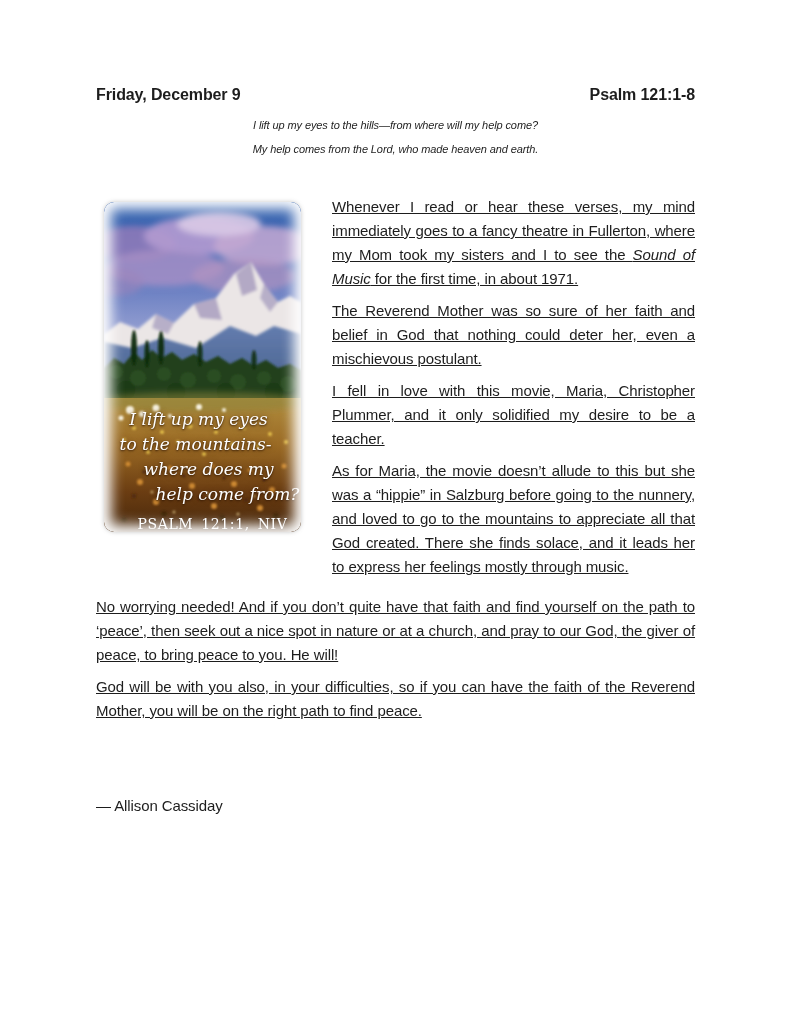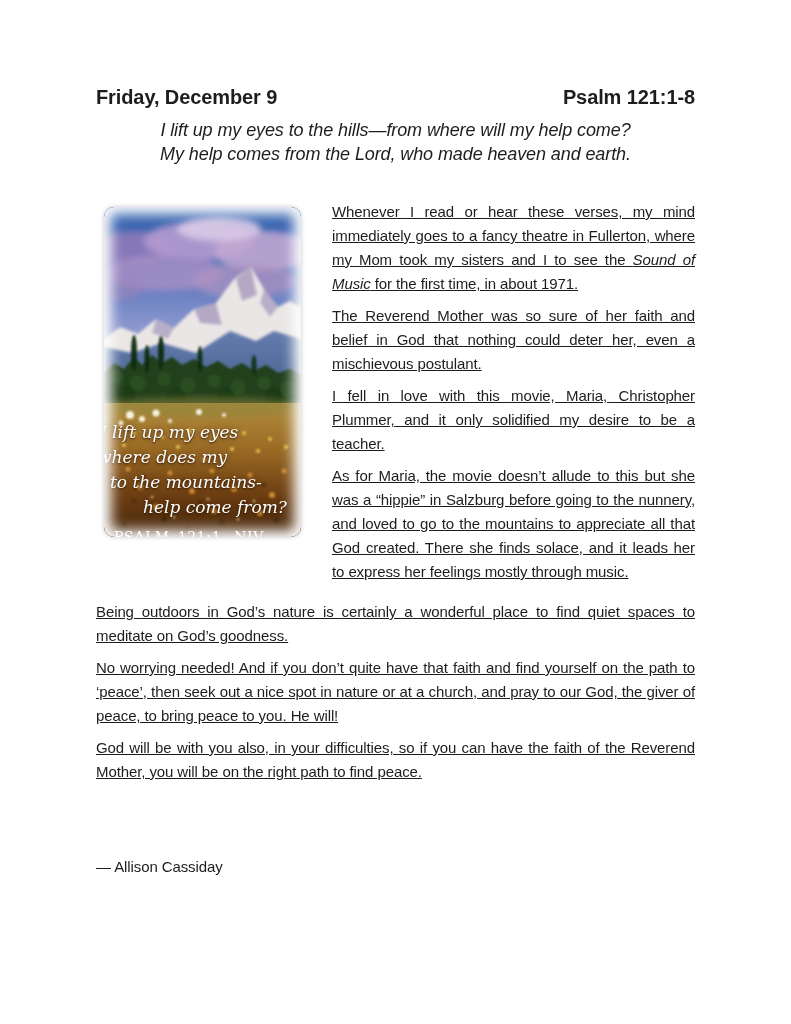--- a/index.html
+++ b/index.html
@@ -4,36 +4,36 @@
 <style>
   html,body { margin:0; padding:0; background:#e8e8e8; }
   .page {
     width:791px; height:1024px; margin:0 auto; background:#ffffff;
     font-family:"Liberation Sans", sans-serif; color:#1d1d1d;
     position:relative; overflow:hidden; box-sizing:border-box;
     padding:86px 96px 0 96px;
   }
   
   .hdr { display:flex; justify-content:space-between; align-items:baseline;
-         font-size:20px; font-weight:bold; letter-spacing:-0.1px; }
-  
-  .verse { text-align:center; font-style:italic; font-size:18px;
+         font-size:16px; font-weight:bold; letter-spacing:-0.1px; }
+  
+  .verse { text-align:center; font-style:italic; font-size:11px;
            line-height:24px; margin-top:9px; letter-spacing:-0.1px; }
   
   .main-row { display:flex; margin-top:34px; }
   .photo {
     width:197px; height:330px; flex:0 0 197px; margin:7px 0 0 8px;
     position:relative; border-radius:10px; overflow:hidden;
     box-shadow:0 0 4px rgba(90,90,90,0.35);
   }
   .photo svg { display:block; }
   .photo-fade { position:absolute; inset:0; border-radius:10px;
     box-shadow: inset 0 0 13px 7px #ffffff; pointer-events:none; }
   .photo-text {
-    position:absolute; left:0; right:0; top:213px; text-align:left;
+    position:absolute; left:0; right:0; top:205px; text-align:center;
     font-family:"DejaVu Serif", serif; font-style:italic;
     font-size:17px; line-height:25px; color:#ffffff;
     text-shadow:0 1px 2px rgba(45,22,5,0.9), 0 0 6px rgba(70,35,10,0.55);
   }
   .photo-text .ln { position:relative; }
   .photo-text .ln:nth-child(1){ left:-4px; }
   .photo-text .ln:nth-child(2){ left:-7px; }
   .photo-text .ln:nth-child(3){ left:6px; }
   .photo-text .ln:nth-child(4){ left:11px;padding-left:28px; }
   .photo-caption {
@@ -192,37 +192,36 @@
           <circle cx="48" cy="290" r="1.5" fill="#e9d28e" opacity="0.7"></circle>
             <circle cx="104" cy="292" r="1.5" fill="#e9d28e" opacity="0.7"></circle>
           <circle cx="150" cy="294" r="1.5" fill="#e9d28e" opacity="0.7"></circle>
             <circle cx="70" cy="310" r="1.5" fill="#e9d28e" opacity="0.7"></circle>
           <circle cx="134" cy="312" r="1.5" fill="#e9d28e" opacity="0.7"></circle>
         </g>
       </svg>
 
       <div class="photo-text">
         <div class="ln">I lift up my eyes</div>
+        <div class="ln">to the mountains-</div>
         <div class="ln">where does my</div>
-        <div class="ln">to the mountains-</div>
         <div class="ln">help come from?</div>
         <div class="photo-caption">PSALM 121:1, NIV</div>
       </div>
       <div class="photo-fade"></div>
     </div>
 
     <div class="col-text body-copy">
       <p><span>Whenever I read or hear these verses, my mind immediately goes to a fancy theatre in Fullerton, where my Mom took my sisters and I to see the </span><i>Sound of Music</i><span> for the first time, in about 1971.</span></p>
       <p>The Reverend Mother was so sure of her faith and belief in God that nothing could deter her, even a mischievous postulant.</p>
       <p>I fell in love with this movie, Maria, Christopher Plummer, and it only solidified my desire to be a teacher.</p>
       <p>As for Maria, the movie doesn’t allude to this but she was a “hippie” in Salzburg before going to the nunnery, and loved to go to the mountains to appreciate all that God created.  There she finds solace, and it leads her to express her feelings mostly through music.</p>
     </div>
   </div>
 
   <div class="full-text body-copy">
-    <p>Being outdoors in God’s nature is certainly a wonderful place to find quiet spaces to meditate on God’s goodness.</p>
     <p>No worrying needed!  And if you don’t quite have that faith and find yourself on the path to ‘peace’, then seek out a nice spot in nature or at a church, and pray to our God, the giver of peace, to bring peace to you.  He will!</p>
     <p>God will be with you also, in your difficulties, so if you can have the faith of the Reverend Mother, you will be on the right path to find peace.</p>
   </div>
 
   <div class="signature">— Allison Cassiday</div>
 
 </div>
 
 </body></html>

